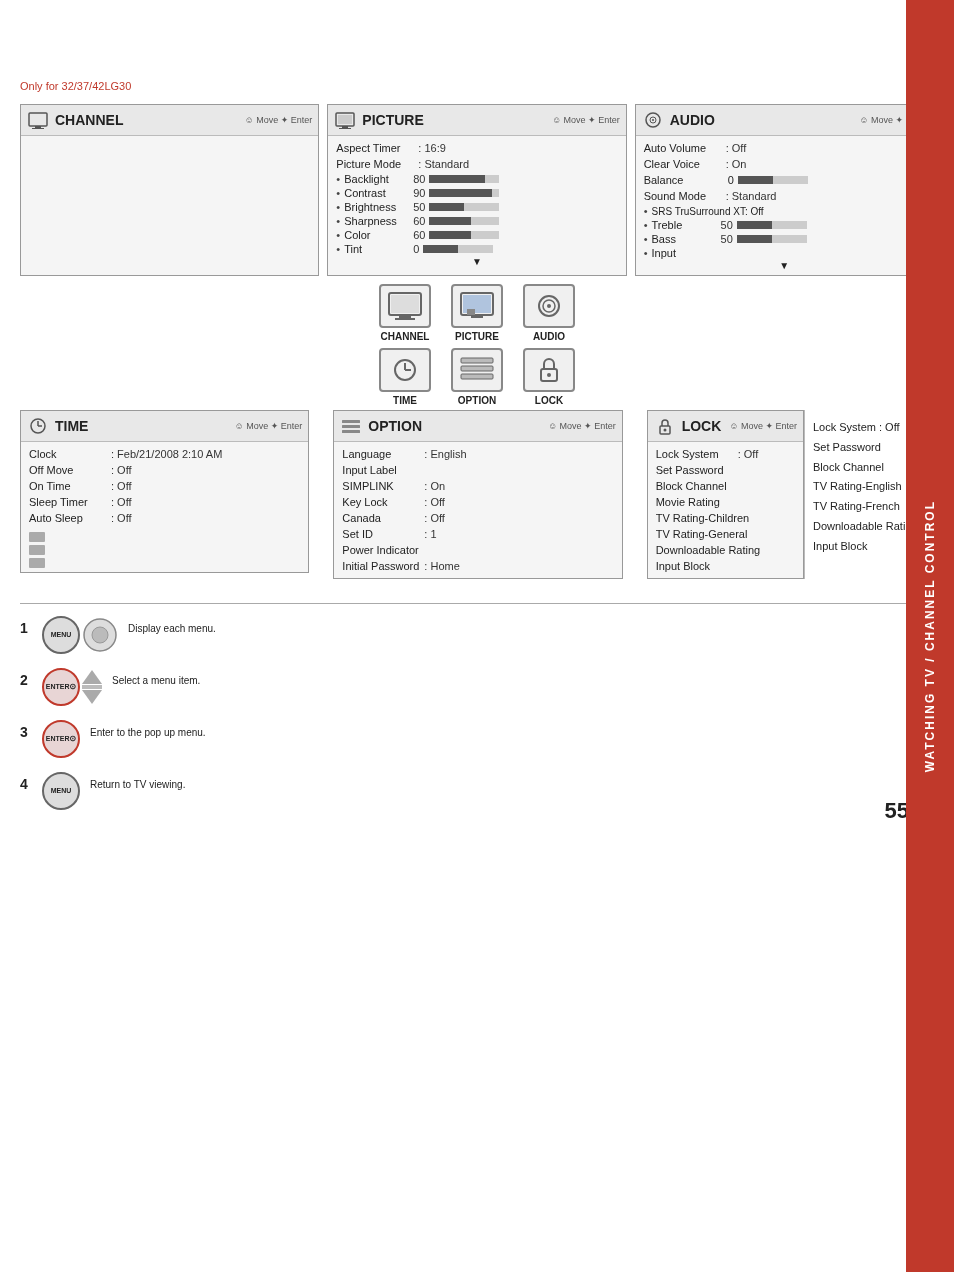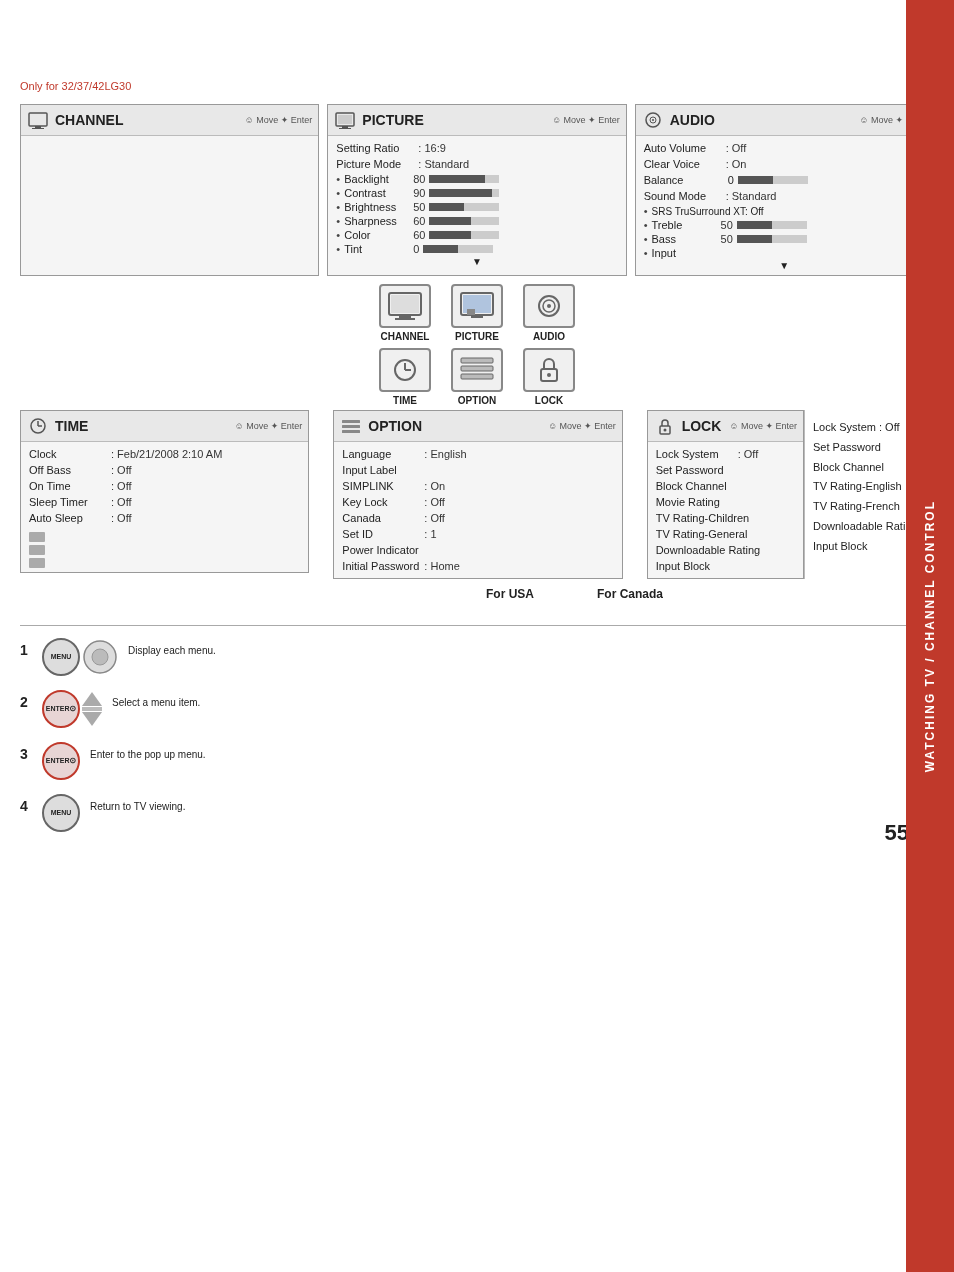--- a/index.html
+++ b/index.html
@@ -291,21 +291,21 @@
             <rect x="7" y="15" width="6" height="2" fill="#555"></rect>
             <rect x="4" y="17" width="12" height="1" fill="#555"></rect>
             <rect x="3" y="4" width="14" height="9" fill="#ccc" stroke="none"></rect>
           </svg>
         </div>
         <span class="menu-panel-title">PICTURE</span>
         <span class="nav-hint">☺ Move ✦ Enter</span>
       </div>
       <div class="menu-panel-body">
         <div class="menu-item-row">
-          <span class="menu-item-label">Setting Ratio</span>
+          <span class="menu-item-label">Aspect Timer</span>
           <span class="menu-item-value">: 16:9</span>
         </div>
         <div class="menu-item-row">
           <span class="menu-item-label">Picture Mode</span>
           <span class="menu-item-value">: Standard</span>
         </div>
 
         <div class="sub-item-row">
           <span class="sub-item-bullet">•</span>
           <span class="sub-item-label">Backlight</span>
@@ -512,21 +512,21 @@
         </div>
         <span class="menu-panel-title">TIME</span>
         <span class="nav-hint">☺ Move ✦ Enter</span>
       </div>
       <div class="menu-panel-body">
         <div class="menu-item-row">
           <span class="menu-item-label">Clock</span>
           <span class="menu-item-value">: Feb/21/2008 2:10 AM</span>
         </div>
         <div class="menu-item-row">
-          <span class="menu-item-label">Off Bass</span>
+          <span class="menu-item-label">Off Move</span>
           <span class="menu-item-value">: Off</span>
         </div>
         <div class="menu-item-row">
           <span class="menu-item-label">On Time</span>
           <span class="menu-item-value">: Off</span>
         </div>
         <div class="menu-item-row">
           <span class="menu-item-label">Sleep Timer</span>
           <span class="menu-item-value">: Off</span>
         </div>
@@ -642,25 +642,20 @@
         <div>Block Channel</div>
         <div>TV Rating-English</div>
         <div>TV Rating-French</div>
         <div>Downloadable Rating</div>
         <div>Input Block</div>
       </div>
     </div>
 
   </div>
 
-  <div class="region-labels">
-    <span style="flex:0 0 400px;"></span>
-    <span style="min-width:100px; text-align:center;">For USA</span>
-    <span style="min-width:100px; text-align:center;">For Canada</span>
-  </div>
 
   <div class="instructions-section">
 
     <div class="instruction-item">
       <span class="instruction-number">1</span>
       <div class="instruction-buttons">
         <div style="display:flex; align-items:center; gap:2px;">
           <div class="btn-circle-large">
             <span style="font-size:7px; font-weight:bold;">MENU</span>
           </div>

